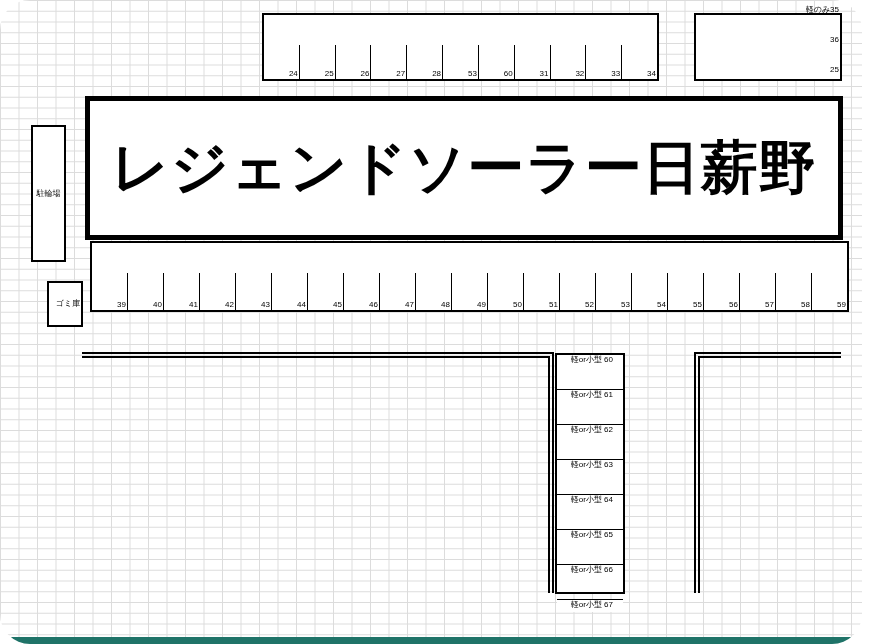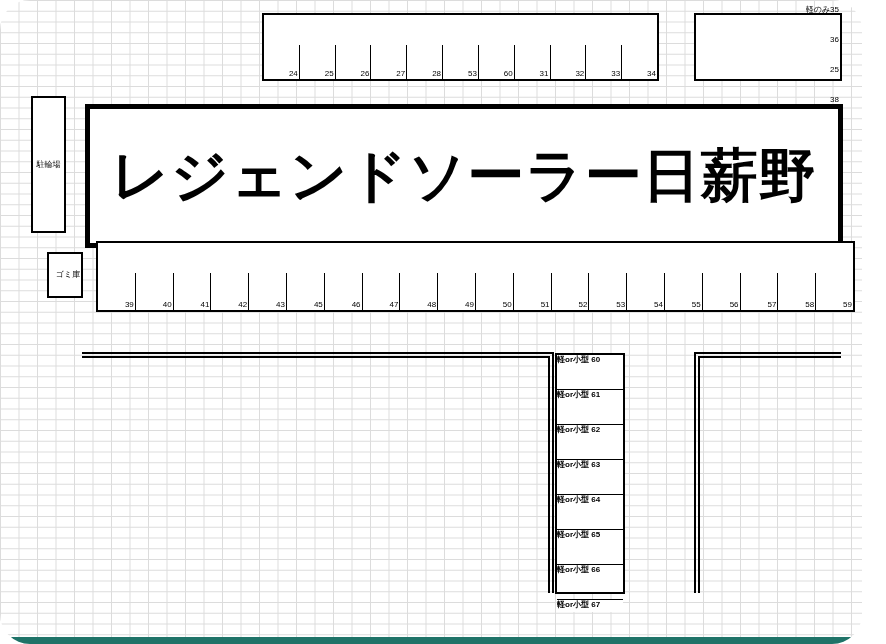--- a/index.html
+++ b/index.html
@@ -27,21 +27,21 @@
   .pcell + .pcell { border-left: 1.5px solid #000; margin-top: 30px; }
   .pcell .num {
     position: absolute; right: 1px; bottom: 0;
     font-size: 8px; line-height: 10px; color: #000; white-space: nowrap;
   }
 
   
   .sbox {
     background: #fff; border: 2px solid #000;
     display: flex; align-items: center; justify-content: center;
-    font-size: 8px; color: #000; text-align: center; line-height: 10px;
+    font-size: 8px; color: #000; text-align: center; line-height: 10px; margin-top: 29px;
   }
 
   
   .titlebox {
     background: #fff; border: 5px solid #000;
     display: flex; align-items: center; justify-content: center;
   }
   .titlebox .title-text {
     font-size: 57px; font-weight: bold; color: #000;
     letter-spacing: 1px; white-space: nowrap;
@@ -51,23 +51,23 @@
   .road-left  { border-top: 6px double #000; border-right: 6px double #000; }
   .road-right { border-top: 6px double #000; border-left: 6px double #000; }
 
   
   .scol {
     display: flex; flex-direction: column;
     background: #fff; border: 2px solid #000;
   }
   .scell {
     flex: 1; background: #fff;
-    display: flex; align-items: flex-end; 
-    font-size: 8px; line-height: 10px; padding: 0 0 2px 0;
-    color: #000; white-space: nowrap; font-weight: bold;
+    display: flex; align-items: flex-end; justify-content: flex-end;
+    font-size: 8px; line-height: 10px; padding: 0 10px 2px 0;
+    color: #000; white-space: nowrap;
   }
   .scell + .scell { border-top: 1.5px solid #000; margin-top: 22px; }
 
   .statusbar {
     position: absolute; left: 0; bottom: 0;
     width: 100%; height: 7px;
     background: #1f7368;
   }
 </style>
 </head>
@@ -123,45 +123,48 @@
       </div>
     <div class="pcell">
         <span class="num">38</span>
       </div>
   </div>
 
   <div class="abs sbox" style="left:31px; top:96px; width:35px; height:137px;">
     <span>駐輪場</span>
   </div>
 
-  <div class="abs titlebox" style="left:85px; top:104px; width:758px; height:144px;">
+  <div class="abs titlebox" style="left:85px; top:96px; width:758px; height:144px;">
     <span class="title-text">レジェンドソーラー日薪野</span>
   </div>
 
   <div class="abs sbox" style="left:47px; top:252px; width:36px; height:46px;padding-left:6px;">
     <span>ゴミ庫</span>
   </div>
 
-  <div class="abs prow" style="left:96px; top:241px; width:759px; height:71px;text-decoration:underline;">
+  <div class="abs prow" style="left:90px; top:241px; width:759px; height:71px;text-decoration:underline;">
     <div class="pcell">
         <span class="num">39</span>
       </div>
     <div class="pcell">
         <span class="num">40</span>
       </div>
     <div class="pcell">
         <span class="num">41</span>
       </div>
     <div class="pcell">
         <span class="num">42</span>
       </div>
     <div class="pcell">
         <span class="num">43</span>
       </div>
     <div class="pcell">
+        <span class="num">44</span>
+      </div>
+    <div class="pcell">
         <span class="num">45</span>
       </div>
     <div class="pcell">
         <span class="num">46</span>
       </div>
     <div class="pcell">
         <span class="num">47</span>
       </div>
     <div class="pcell">
         <span class="num">48</span>

